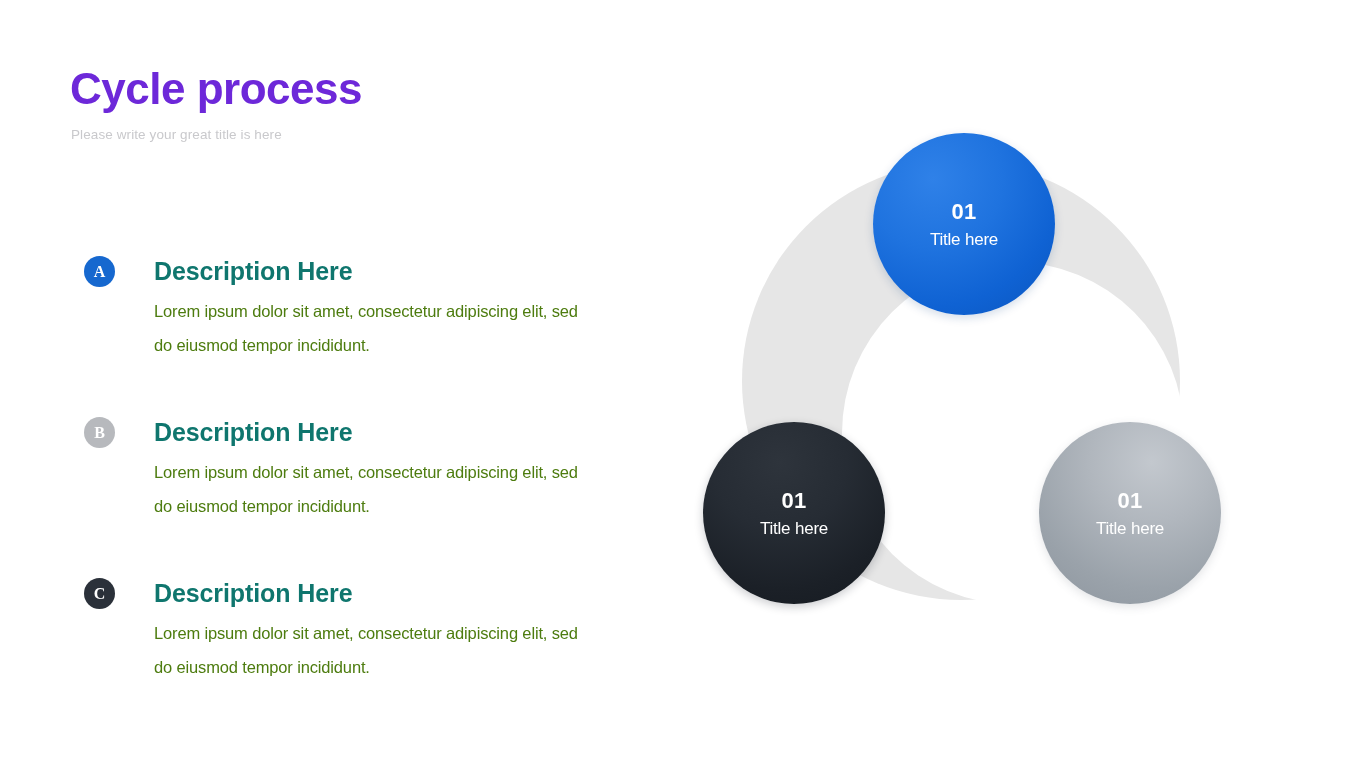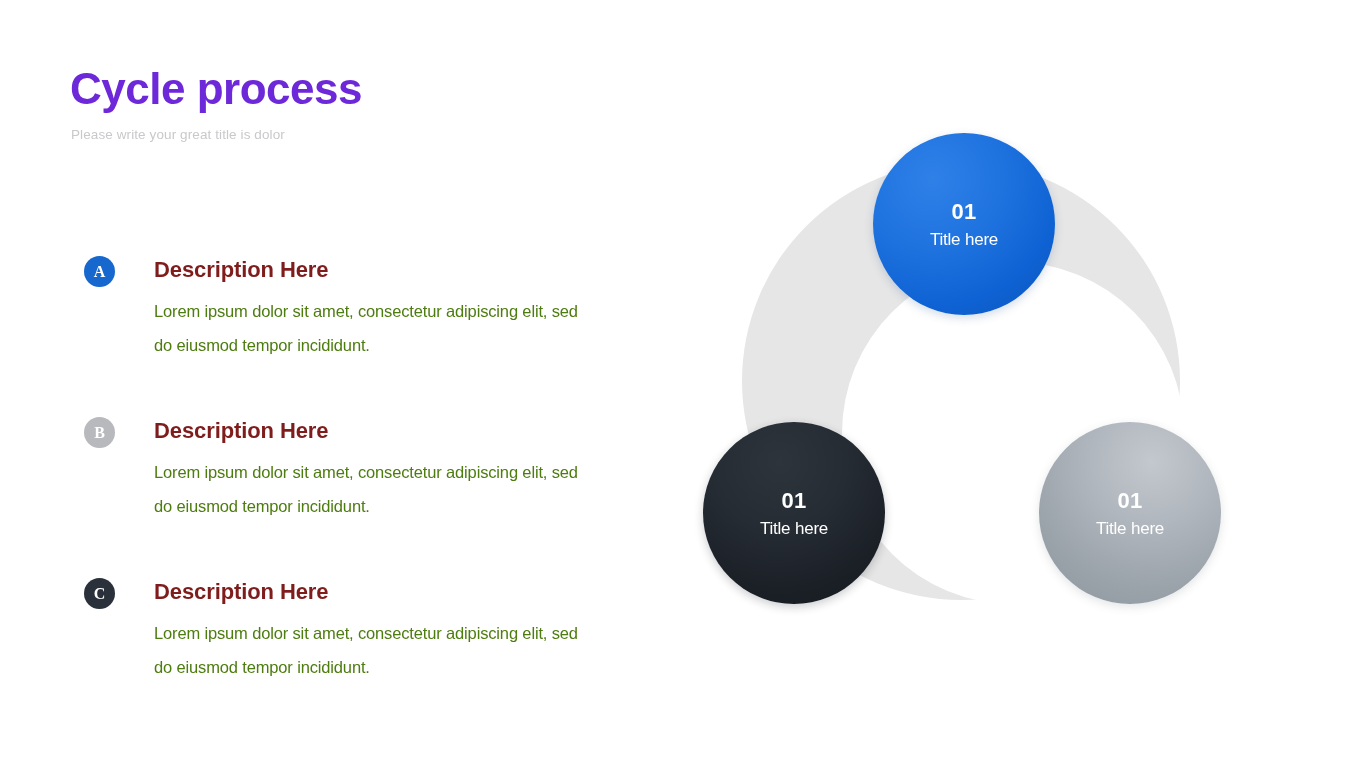--- a/index.html
+++ b/index.html
@@ -65,23 +65,23 @@
     line-height: 1;
   }
   .badge-a { background: #1668cf; }
   .badge-b { background: #b7b9bd; }
   .badge-c { background: #2b313a; }
 
   .item-head {
     position: absolute;
     left: 84px;
     top: 5px;
-    font-size: 22px;
-    font-weight: bold;
-    color: #7f1d1d;
+    font-size: 25px;
+    font-weight: bold;
+    color: #0f766e;
     letter-spacing: -0.1px;
     white-space: nowrap;
   }
   .item-body {
     position: absolute;
     left: 84px;
     top: 42px;
     width: 445px;
     font-size: 16.5px;
     color: #4d7c0f;
@@ -160,21 +160,21 @@
     top: 312px;
     background: radial-gradient(circle at 42% 22%, #2e343c 0%, #262c34 38%, #1b2027 72%, #151a20 100%);
     box-shadow: 0 3px 10px rgba(20, 25, 35, 0.22);
   }
 </style>
 </head>
 <body>
 
 <div class="slide-title">Cycle process</div>
 
-<div class="slide-subtitle">Please write your great title is dolor</div>
+<div class="slide-subtitle">Please write your great title is here</div>
 
 <div class="item item-a">
   <div class="badge badge-a">A</div>
   <div class="item-head">Description Here</div>
   <div class="item-body">Lorem ipsum dolor sit amet, consectetur adipiscing elit, sed do eiusmod tempor incididunt.</div>
 </div>
 
 <div class="item item-b">
   <div class="badge badge-b">B</div>
   <div class="item-head">Description Here</div>

